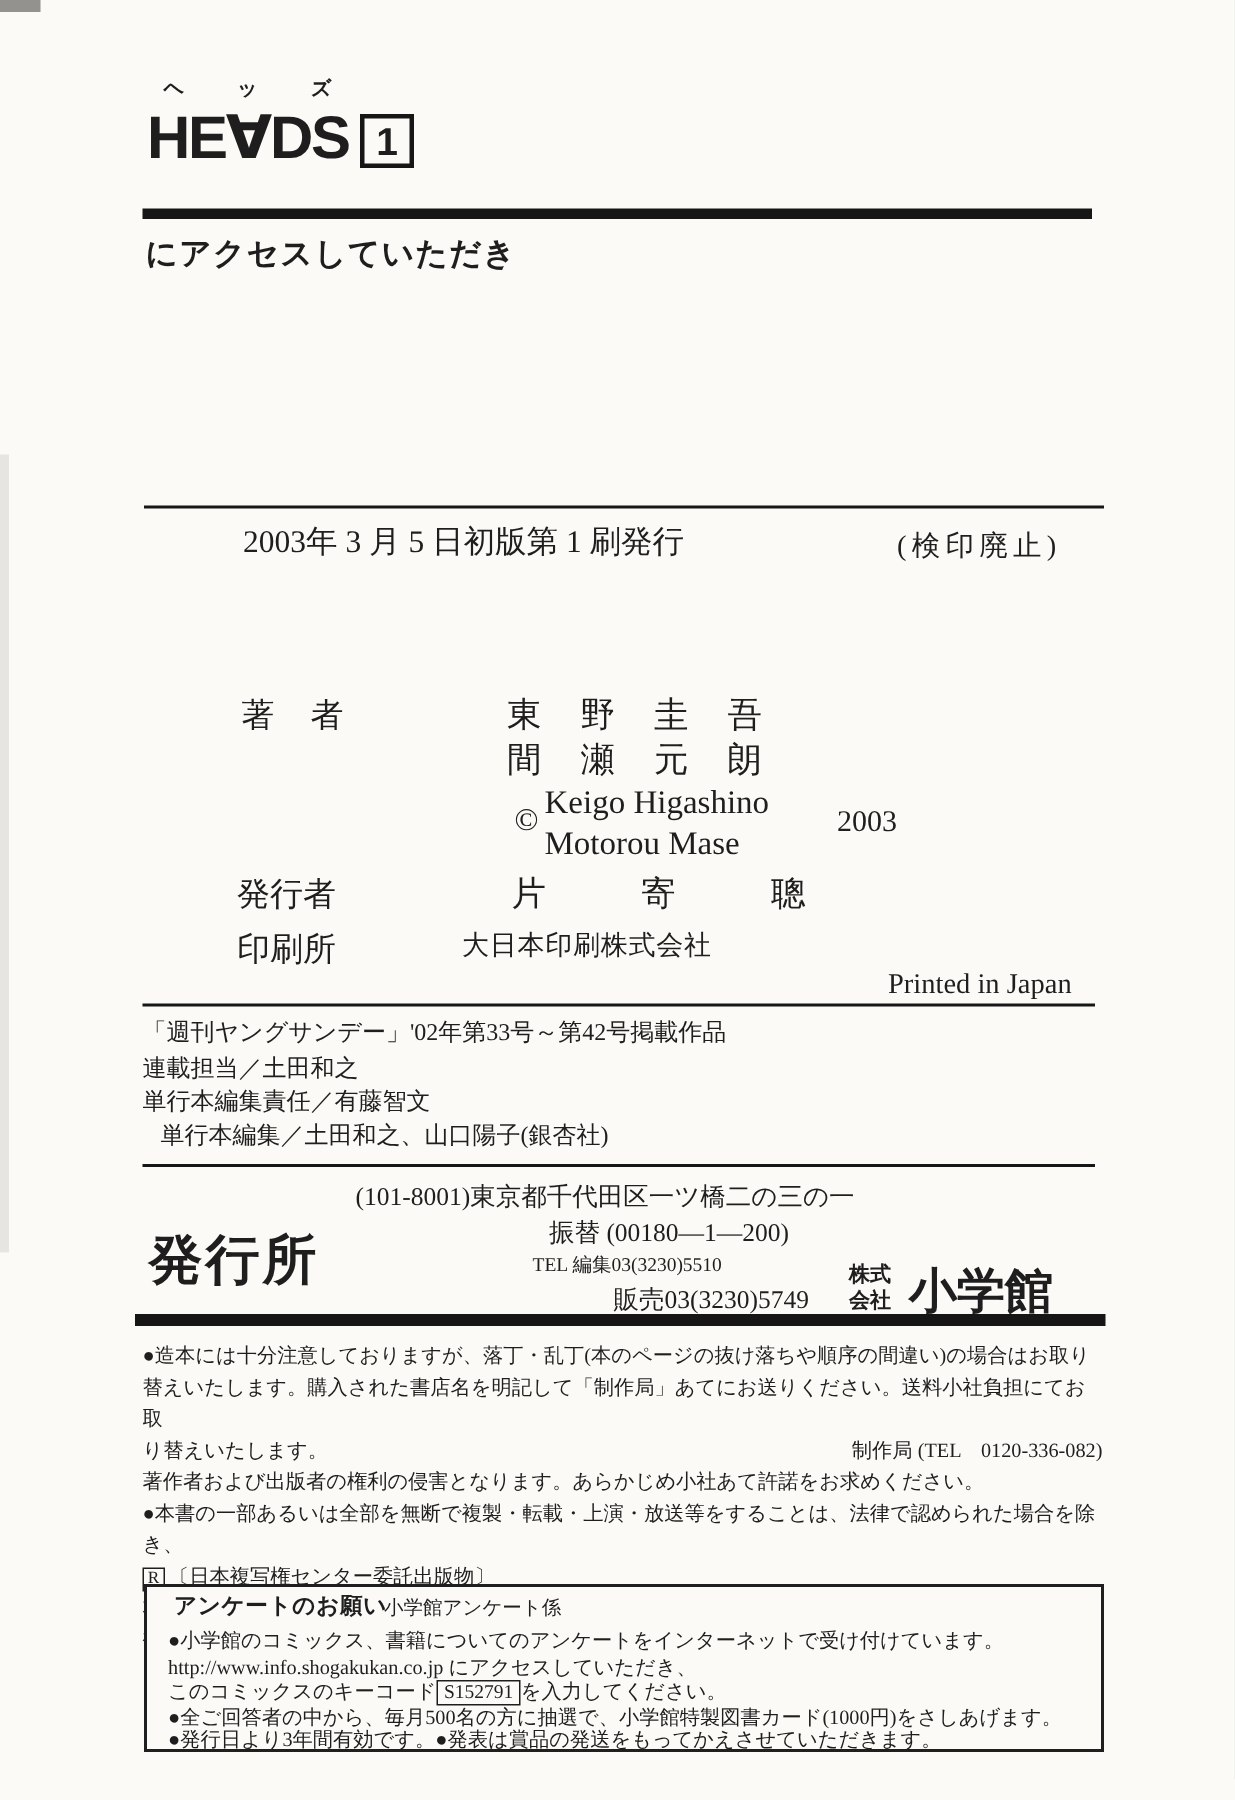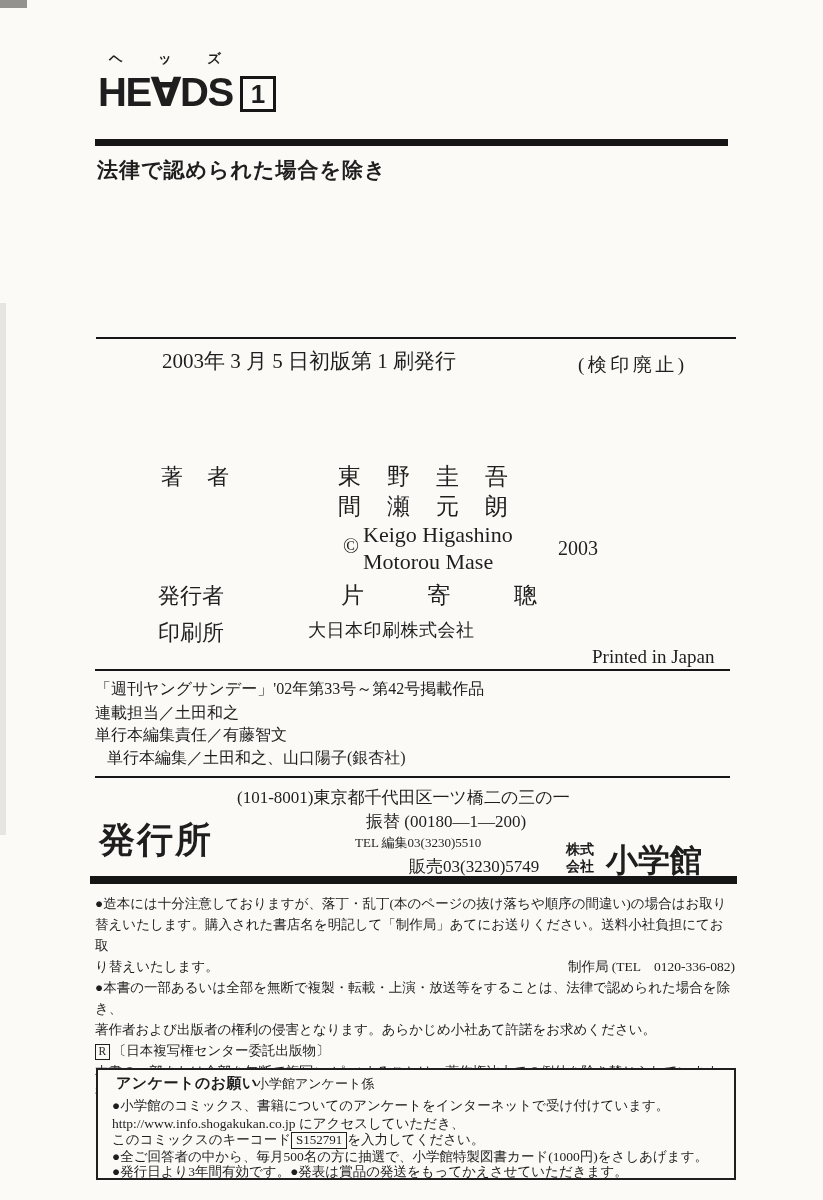--- a/index.html
+++ b/index.html
@@ -32,28 +32,28 @@
     </div>
 
   <div class="abs gothic" style="left:98px;top:72px;font-size:40px;font-weight:700;letter-spacing:-1.5px;">HE∀DS</div>
 
   <div class="abs gothic badge" style="left:240px;top:76px;width:30px;height:30px;">
     <span style="font-size:26px;font-weight:700;">1</span>
   </div>
 
   <div class="rule" style="left:95px;top:139px;width:633px;height:7px;"></div>
 
-  <div class="abs gothic" style="left:97px;top:159px;font-size:21px;font-weight:700;letter-spacing:1px;">法律で認められた場合を除き</div>
+  <div class="abs gothic" style="left:97px;top:159px;font-size:21px;font-weight:700;letter-spacing:1px;">にアクセスしていただき</div>
 
 
   <div class="rule" style="left:96px;top:337px;width:640px;height:2px;"></div>
 
   <div class="abs mincho" style="left:162px;top:351px;font-size:21px;">2003年 3 月 5 日初版第 1 刷発行</div>
 
-  <div class="abs mincho" style="left:578px;top:355px;font-size:19px;letter-spacing:3.5px;">(検印廃止)</div>
+  <div class="abs mincho" style="left:598px;top:355px;font-size:19px;letter-spacing:3.5px;">(検印廃止)</div>
 
   <div class="abs mincho jchars" style="left:161px;top:466px;width:68px;font-size:22px;">
       <span>著</span>
       <span>者</span>
     </div>
   <div class="abs mincho jchars" style="left:338px;top:465px;width:170px;font-size:23px;">
       <span>東</span>
       <span>野</span>
       <span>圭</span>
       <span>吾</span>
@@ -114,30 +114,30 @@
 
   <div class="rule" style="left:90px;top:876px;width:647px;height:8px;"></div>
 
   <div class="abs mincho ntext" style="left:95px;top:893px;width:640px;">
     <div>●造本には十分注意しておりますが、落丁・乱丁(本のページの抜け落ちや順序の間違い)の場合はお取り</div>
     <div>替えいたします。購入された書店名を明記して「制作局」あてにお送りください。送料小社負担にてお取</div>
     <div class="flexline">
       <span>り替えいたします。</span>
       <span>制作局 (TEL　0120-336-082)</span>
     </div>
+    <div>著作者および出版者の権利の侵害となります。あらかじめ小社あて許諾をお求めください。</div>
     <div>●本書の一部あるいは全部を無断で複製・転載・上演・放送等をすることは、法律で認められた場合を除き、</div>
-    <div>著作者および出版者の権利の侵害となります。あらかじめ小社あて許諾をお求めください。</div>
     <div>
       <span class="rbox mincho">R</span><span>〔日本複写権センター委託出版物〕</span>
     </div>
     <div>本書の一部または全部を無断で複写(コピー)することは、著作権法上での例外を除き禁じられています。</div>
     <div>複写を希望される場合は、日本複写権センター(TEL　03-3401-2382)にご連絡ください。</div>
   </div>
 
-  <div class="survey-box" style="left:96px;top:1056px;width:636px;height:108px;margin-top:12px;">
+  <div class="survey-box" style="left:96px;top:1056px;width:636px;height:108px;">
     <div class="abs gothic" style="left:18px;top:5px;font-size:15px;font-weight:700;letter-spacing:0.5px;">アンケートのお願い</div>
     <div class="abs mincho" style="left:158px;top:7px;font-size:13px;">小学館アンケート係</div>
     <div class="abs mincho" style="left:14px;top:29px;font-size:13.5px;">●小学館のコミックス、書籍についてのアンケートをインターネットで受け付けています。</div>
     <div class="abs mincho" style="left:14px;top:47px;font-size:13.5px;">http://www.info.shogakukan.co.jp にアクセスしていただき、</div>
     <div class="abs mincho" style="left:14px;top:62px;font-size:13.5px;">
       <span>このコミックスのキーコード</span><span class="kbox mincho" style="font-size:13px;">S152791</span><span>を入力してください。</span>
     </div>
     <div class="abs mincho" style="left:14px;top:80px;font-size:13.5px;">●全ご回答者の中から、毎月500名の方に抽選で、小学館特製図書カード(1000円)をさしあげます。</div>
     <div class="abs mincho" style="left:14px;top:95px;font-size:13.5px;">●発行日より3年間有効です。●発表は賞品の発送をもってかえさせていただきます。</div>
   </div>

